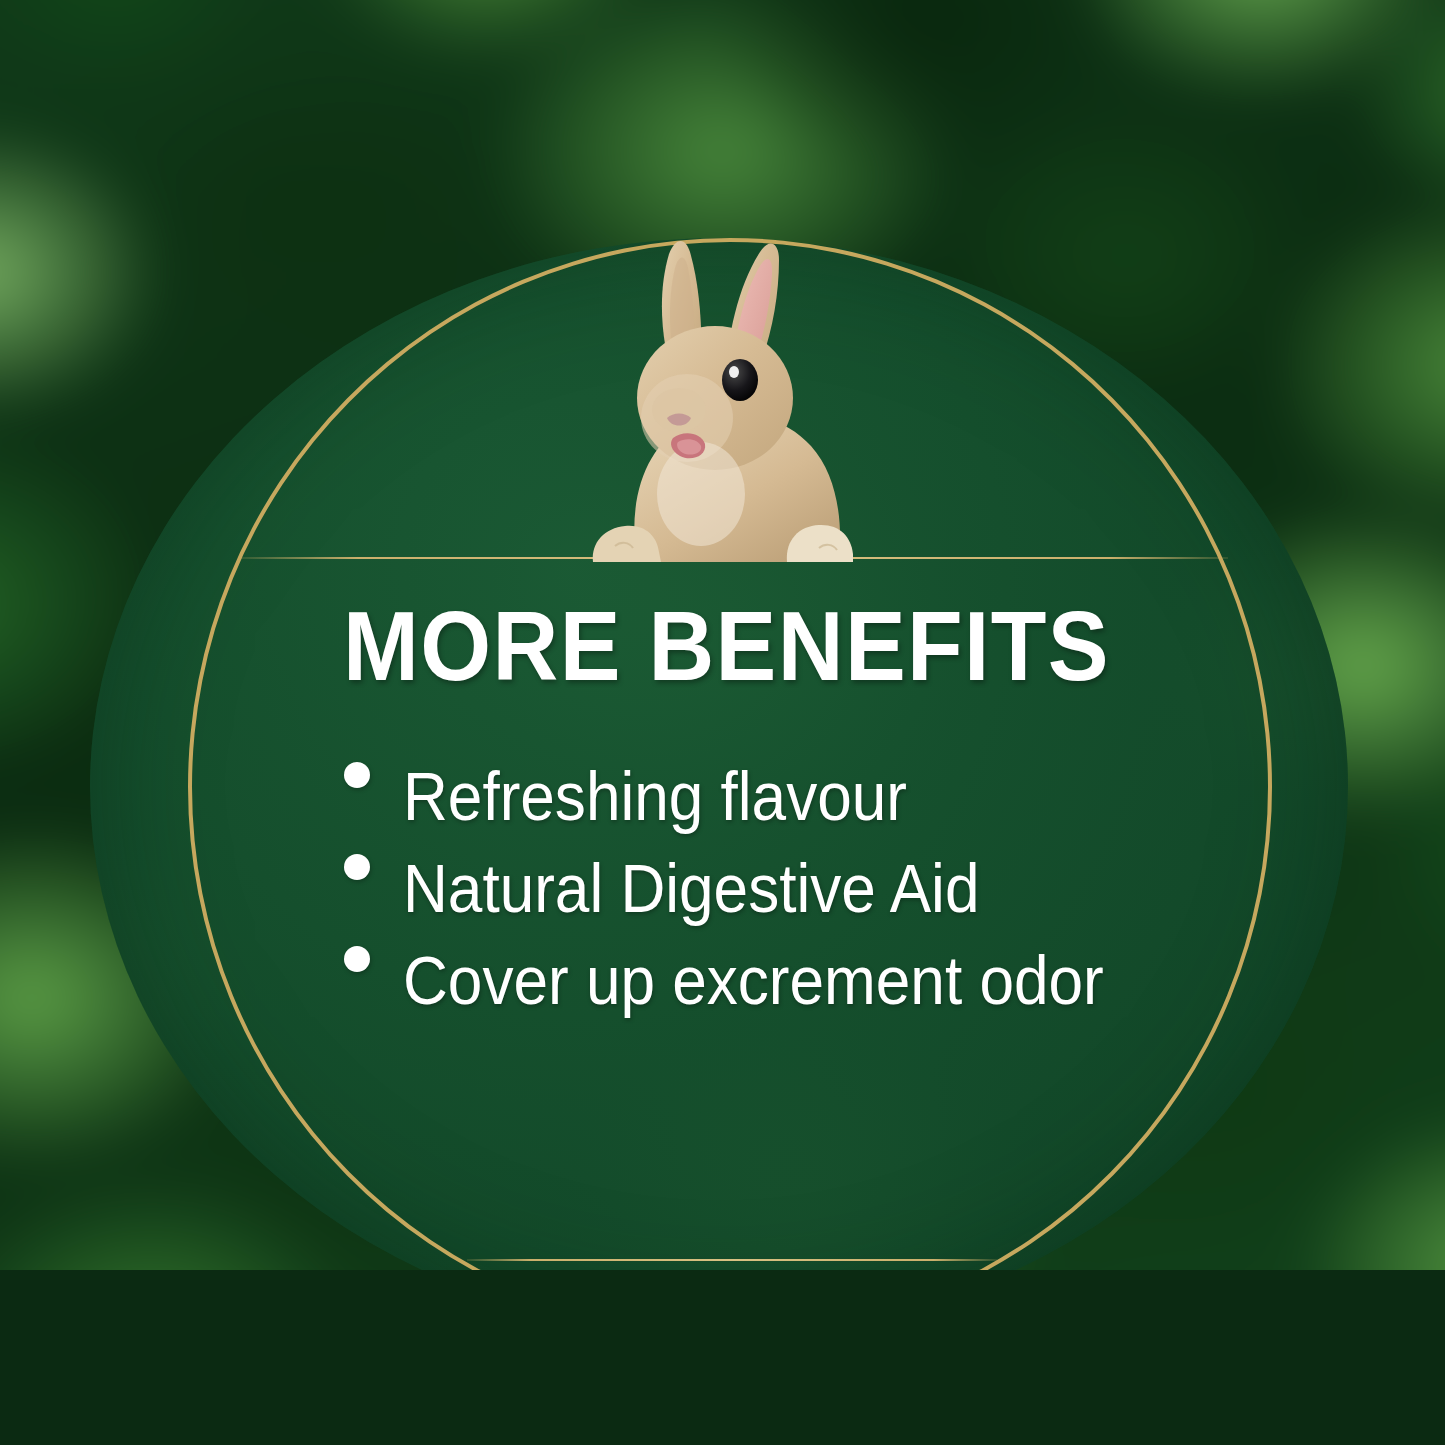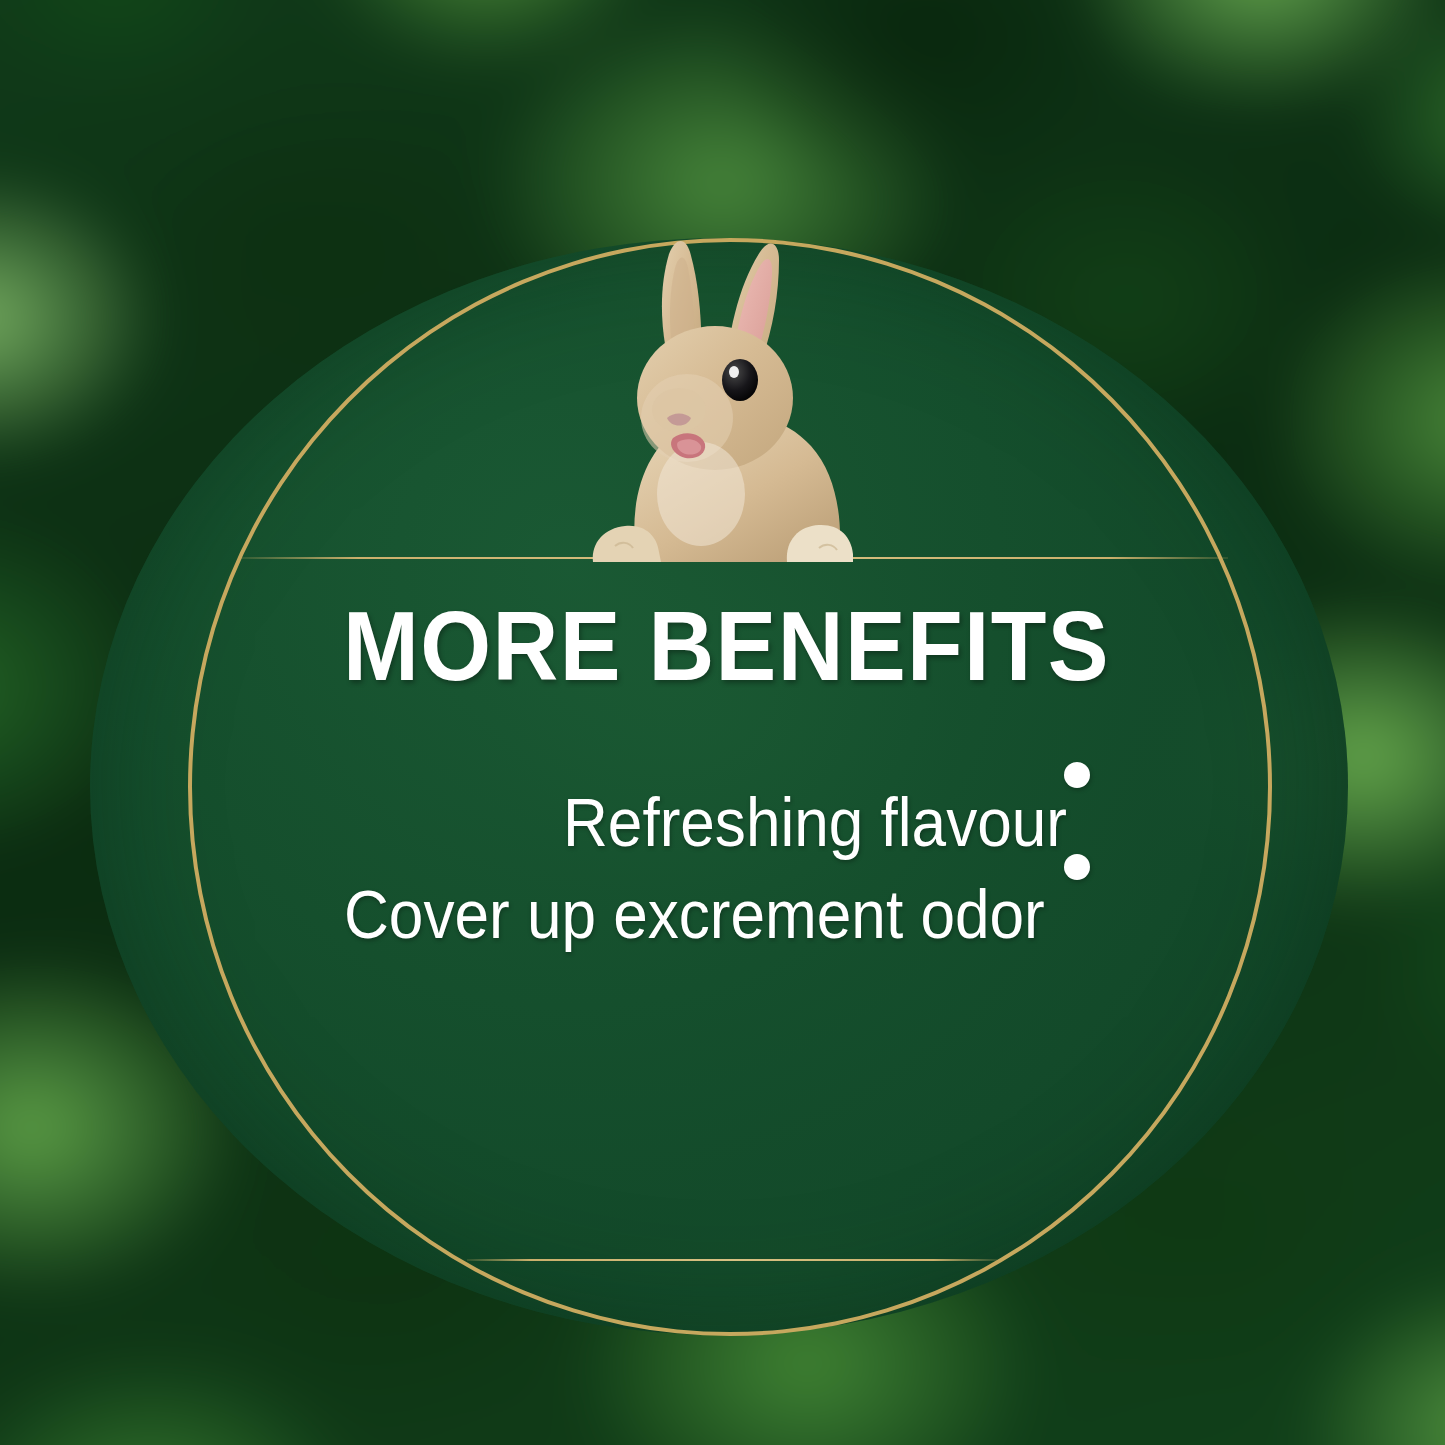--- a/index.html
+++ b/index.html
@@ -4,21 +4,21 @@
 <title>More Benefits</title>
 <style>
   html, body {
     margin: 0;
     padding: 0;
     background: #0b2a12;
   }
   .stage {
     position: relative;
     width: 1445px;
-    height: 1445px;
+    height: 1270px;
     overflow: hidden;
     font-family: "Liberation Sans", "DejaVu Sans", sans-serif;
     background: #123b1c;
   }
 
   
   .bg {
     position: absolute;
     inset: -120px;
     background-color: #0d3315;
@@ -119,23 +119,22 @@
   .benefits {
     position: absolute;
     left: 344px;
     top: 762px;
     margin: 0;
     padding: 0;
     list-style: none;
   }
   .benefit {
     display: flex;
-    align-items: flex-end;
+    align-items: flex-start;
     height: 92px;
-    flex-direction: column;
   }
   .dot {
     width: 26px;
     height: 26px;
     border-radius: 50%;
     background: #ffffff;
     flex: 0 0 auto;
     margin-right: 33px;
     box-shadow: 1px 2px 4px rgba(0,0,0,.25);
   }
@@ -221,17 +220,21 @@
 
   <div class="headline">MORE BENEFITS</div>
 
   <ul class="benefits">
     <li class="benefit">
       <span class="dot"></span>
       <span class="benefit-label">Refreshing flavour</span>
     </li>
     <li class="benefit">
       <span class="dot"></span>
+      <span class="benefit-label">Natural Digestive Aid</span>
+    </li>
+    <li class="benefit">
+      <span class="dot"></span>
       <span class="benefit-label">Cover up excrement odor</span>
     </li>
   </ul>
 
 </div>
 
 </body></html>

